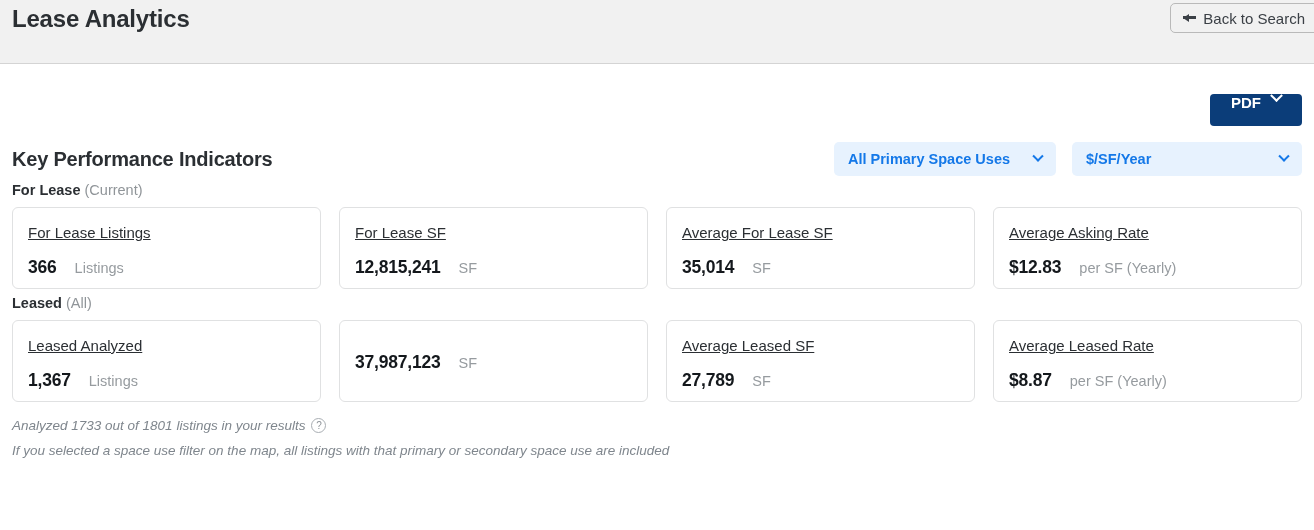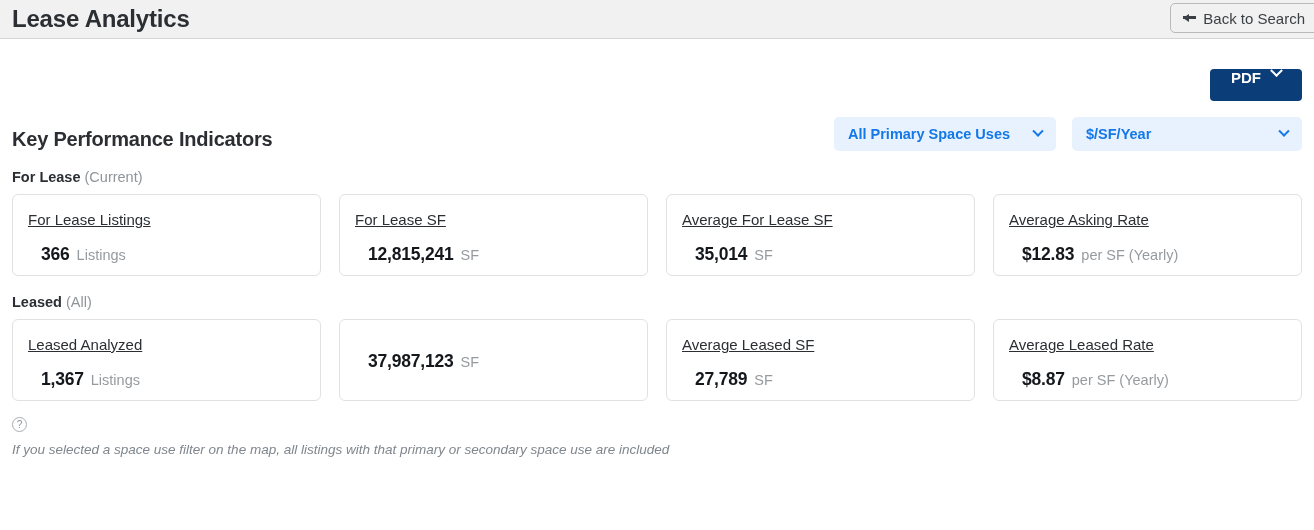--- a/index.html
+++ b/index.html
@@ -8,21 +8,21 @@
     width: 1314px;
     height: 530px;
     background: #ffffff;
     font-family: "Liberation Sans", sans-serif;
     overflow: hidden;
   }
 
   
   .topbar {
     position: relative;
-    height: 39px;
+    height: 64px;
     background: #f1f1f1;
     border-bottom: 1px solid #d4d4d4;
   }
   .page-title {
     position: absolute;
     left: 12px;
     top: 5px;
     font-size: 24px;
     font-weight: bold;
     color: #2b2f33;
@@ -96,21 +96,21 @@
     width: 9px; height: 9px;
     border-right: 2px solid currentColor;
     border-bottom: 2px solid currentColor;
     transform: rotate(45deg) translate(-2px,-2px);
     flex: none;
   }
 
   
   .kpi-row {
     display: flex;
-    align-items: flex-end;
+    align-items: center;
     justify-content: space-between;
     margin-top: 16px;
   }
   .kpi-title {
     font-size: 20px;
     font-weight: bold;
     color: #2b2f33;
     letter-spacing: -0.2px;
   }
   .filters { display: flex; gap: 16px; }
@@ -131,21 +131,21 @@
   .filter-select.w1 { width: 222px; }
   .filter-select.w2 { width: 230px; }
   .filter-select .chev {
     border-width: 0 2px 2px 0;
     color: #1478e8;
     width: 8px; height: 8px;
   }
 
   
   .section-label {
-    margin-top: 18px;
+    margin-top: 6px;
     font-size: 14.5px;
     color: #2b2f33;
   }
   .section-label b { font-weight: bold; }
   .section-label .sub { color: #909599; font-weight: normal; }
 
   
   .cards {
     display: grid;
     grid-template-columns: repeat(4, 1fr);
@@ -162,22 +162,21 @@
   .card-label {
     font-size: 15px;
     color: #2b2f33;
     line-height: 1.2;
     text-decoration: underline;
   }
   .card-value-row {
     margin-top: 15px;
     display: flex;
     align-items: baseline;
-    gap: 7px;
-    margin-left: 13px;
+    gap: 18px;
   }
   .card-value {
     font-size: 17.5px;
     font-weight: bold;
     color: #14181c;
     letter-spacing: -0.2px;
   }
   .card-unit {
     font-size: 14.5px;
     color: #969b9f;
@@ -304,17 +303,18 @@
     <div class="card">
       <div class="card-label">Average Leased Rate</div>
       <div class="card-value-row">
         <span class="card-value">$8.87</span>
         <span class="card-unit">per SF (Yearly)</span>
       </div>
     </div>
   </div>
 
   <div class="footnote first">
+    <span>Analyzed 1733 out of 1801 listings in your results</span>
     <span class="help-icon">?</span>
   </div>
   <div class="footnote second">If you selected a space use filter on the map, all listings with that primary or secondary space use are included</div>
 
 </div>
 
 </body></html>

